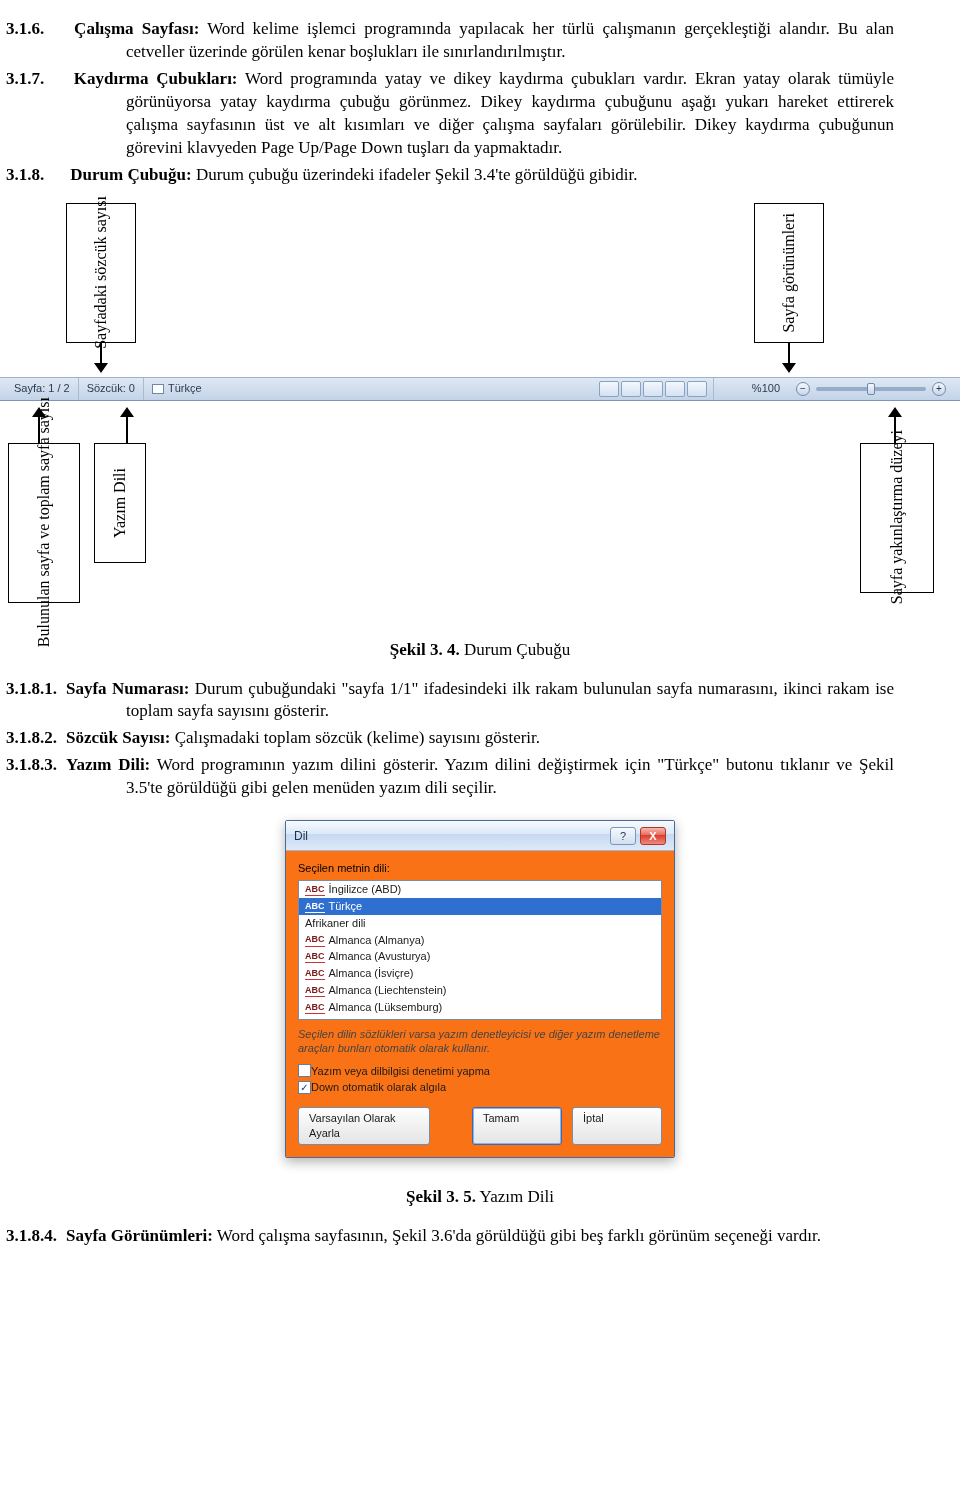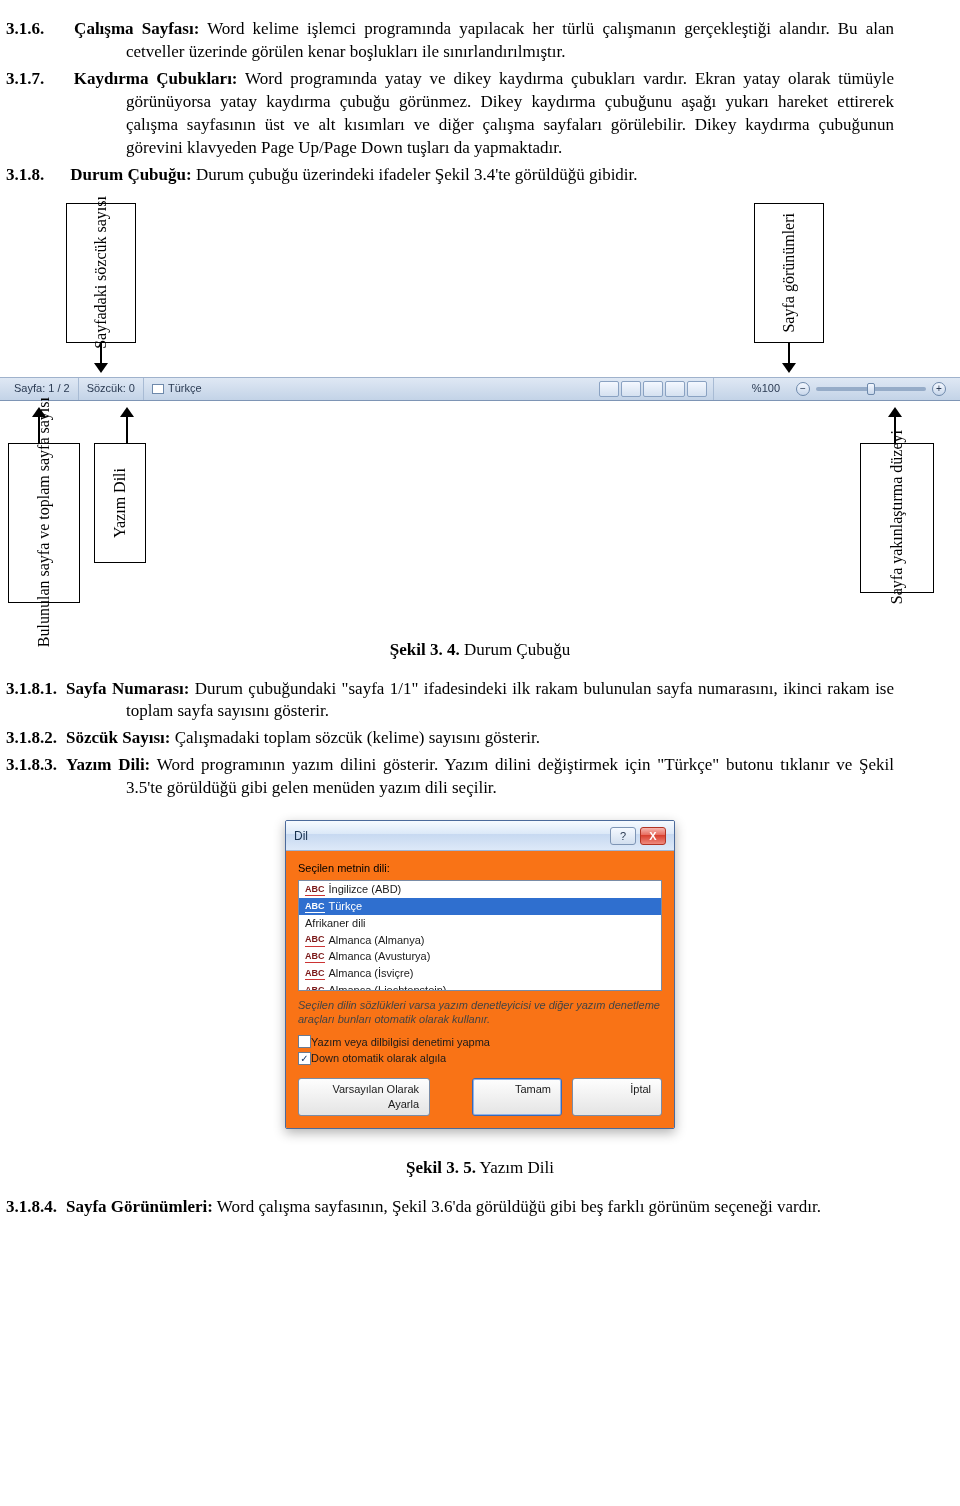--- a/index.html
+++ b/index.html
@@ -206,21 +206,21 @@
     padding: 10px 12px 12px 12px;
     background: #f97316;
   }
   .dlg-label {
     margin-bottom: 4px;
     color:#000;
   }
   .dlg-list {
     border: 1px solid #7a8ca6;
     background: #fff;
-    height: 111px;
+    height: 140px;
     overflow: hidden;
   }
   .dlg-item {
     padding: 1px 6px;
     display:flex;
     align-items:center;
     gap:4px;
     white-space:nowrap;
   }
   .dlg-item.sel {
@@ -261,21 +261,21 @@
     justify-content:flex-end;
     gap:10px;
     margin-top:12px;
   }
   .dlg-btn {
     min-width: 90px;
     padding: 3px 10px;
     border:1px solid #7a8ca6;
     border-radius:3px;
     background: linear-gradient(#fefefe,#e4e4e4);
-    text-align:right;
+    text-align:left;
   }
   .dlg-btn.default {
     border-color:#3b69b5;
     box-shadow: 0 0 0 1px #8db2ea inset;
     margin-left: 32px;
   }
 </style>
 </head>
 <body>
 

